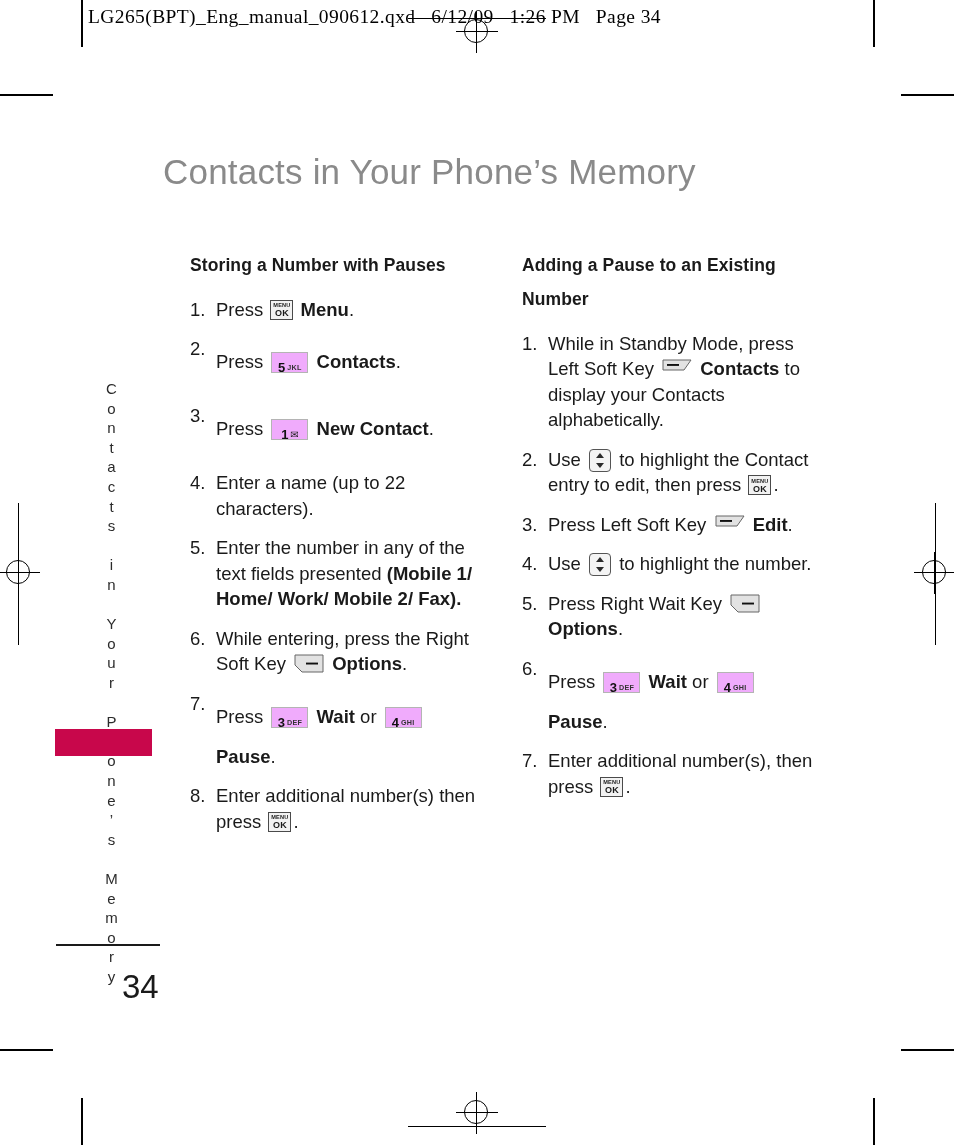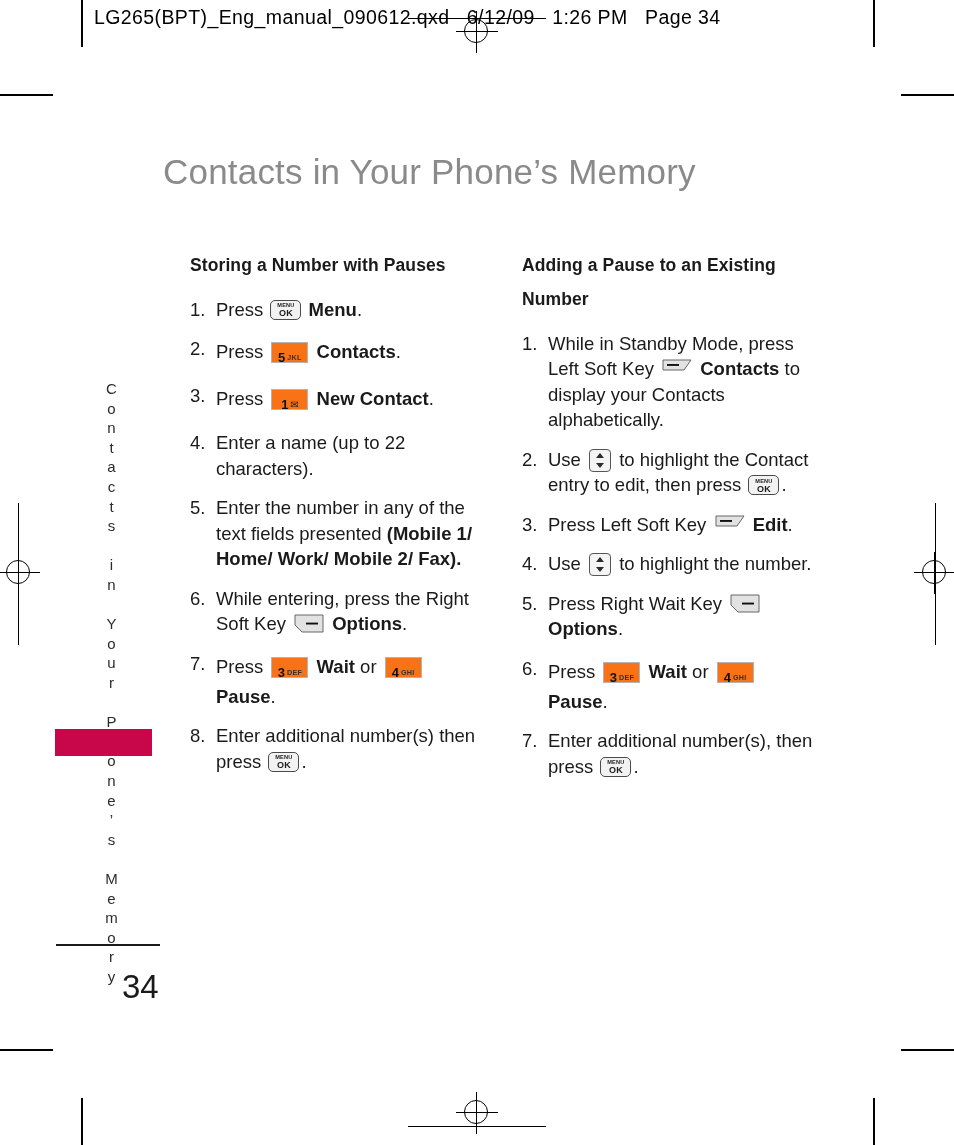--- a/index.html
+++ b/index.html
@@ -13,22 +13,22 @@
     height: 1145px;
     position: relative;
     font-family: "Liberation Sans", sans-serif;
     overflow: hidden;
   }
 
   
   .print-header {
     position: absolute;
     top: 6px;
-    left: 94px;
-    font-family: Liberation Sans, sans-serif;
+    left: 88px;
+    font-family: Liberation Serif, serif;
     font-size: 19.5px;
     letter-spacing: 0.4px;
     color: #000;
     white-space: pre;
   }
 
   
   .crop-line {
     position: absolute;
     background: #000;
@@ -118,24 +118,24 @@
 
   
   .key {
     display: inline-block;
     vertical-align: -4px;
     position: relative;
   }
 
   
   .key-menuok {
-    width: 31px;
+    width: 23px;
     height: 20px;
     border: 1.2px solid #4a4a4a;
-    border-radius: 5px;
+    border-radius: 0;
     background: #f2f2f2;
     box-sizing: border-box;
     text-align: center;
     margin: 0 2px;
     overflow: hidden;
   }
   .key-menuok .t1 {
     display: block;
     font-size: 5.6px;
     line-height: 7px;
@@ -150,25 +150,25 @@
     line-height: 9px;
     letter-spacing: 0.2px;
     color: #1a1a1a;
     font-weight: bold;
   }
 
   
   .key-num {
     min-width: 37px;
     height: 21px;
-    background: #f97316;
+    background: #f0abfc;
     border: 1px solid #b4b4b4;
     box-sizing: border-box;
     text-align: center;
-    margin: 6px 3px;
+    margin: 16px 3px;
     white-space: nowrap;
     padding: 0 2px;
   }
   .key-num .d {
     font-size: 13px;
     font-weight: bold;
     color: #111;
     line-height: 19px;
     vertical-align: middle;
   }

